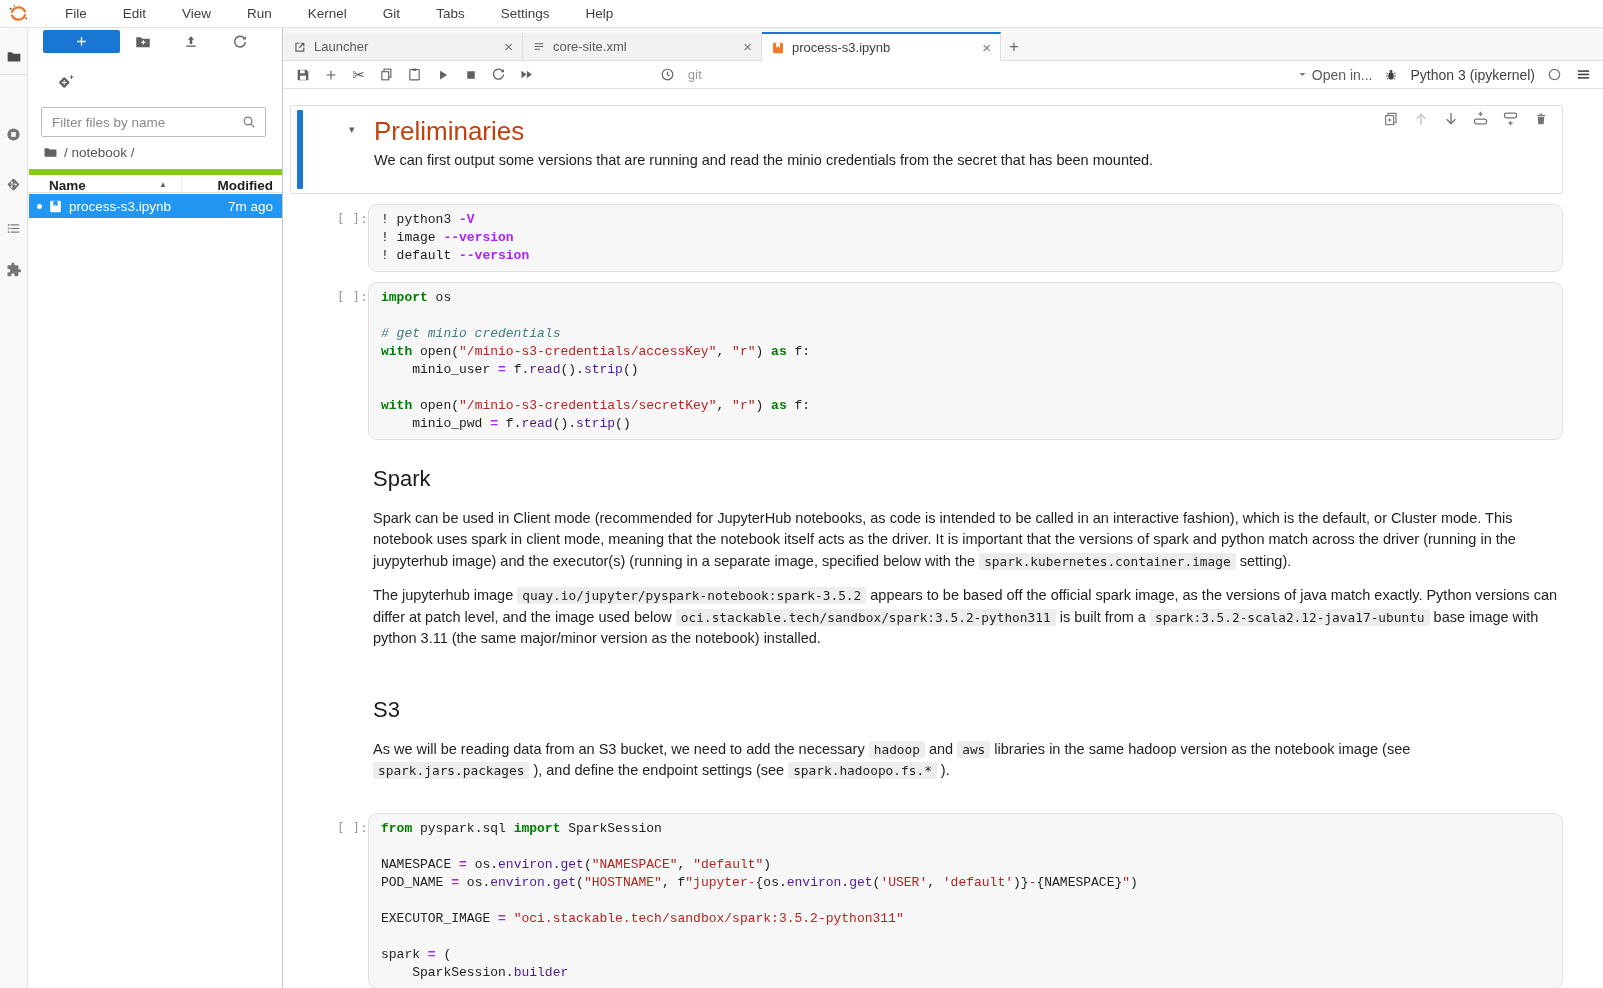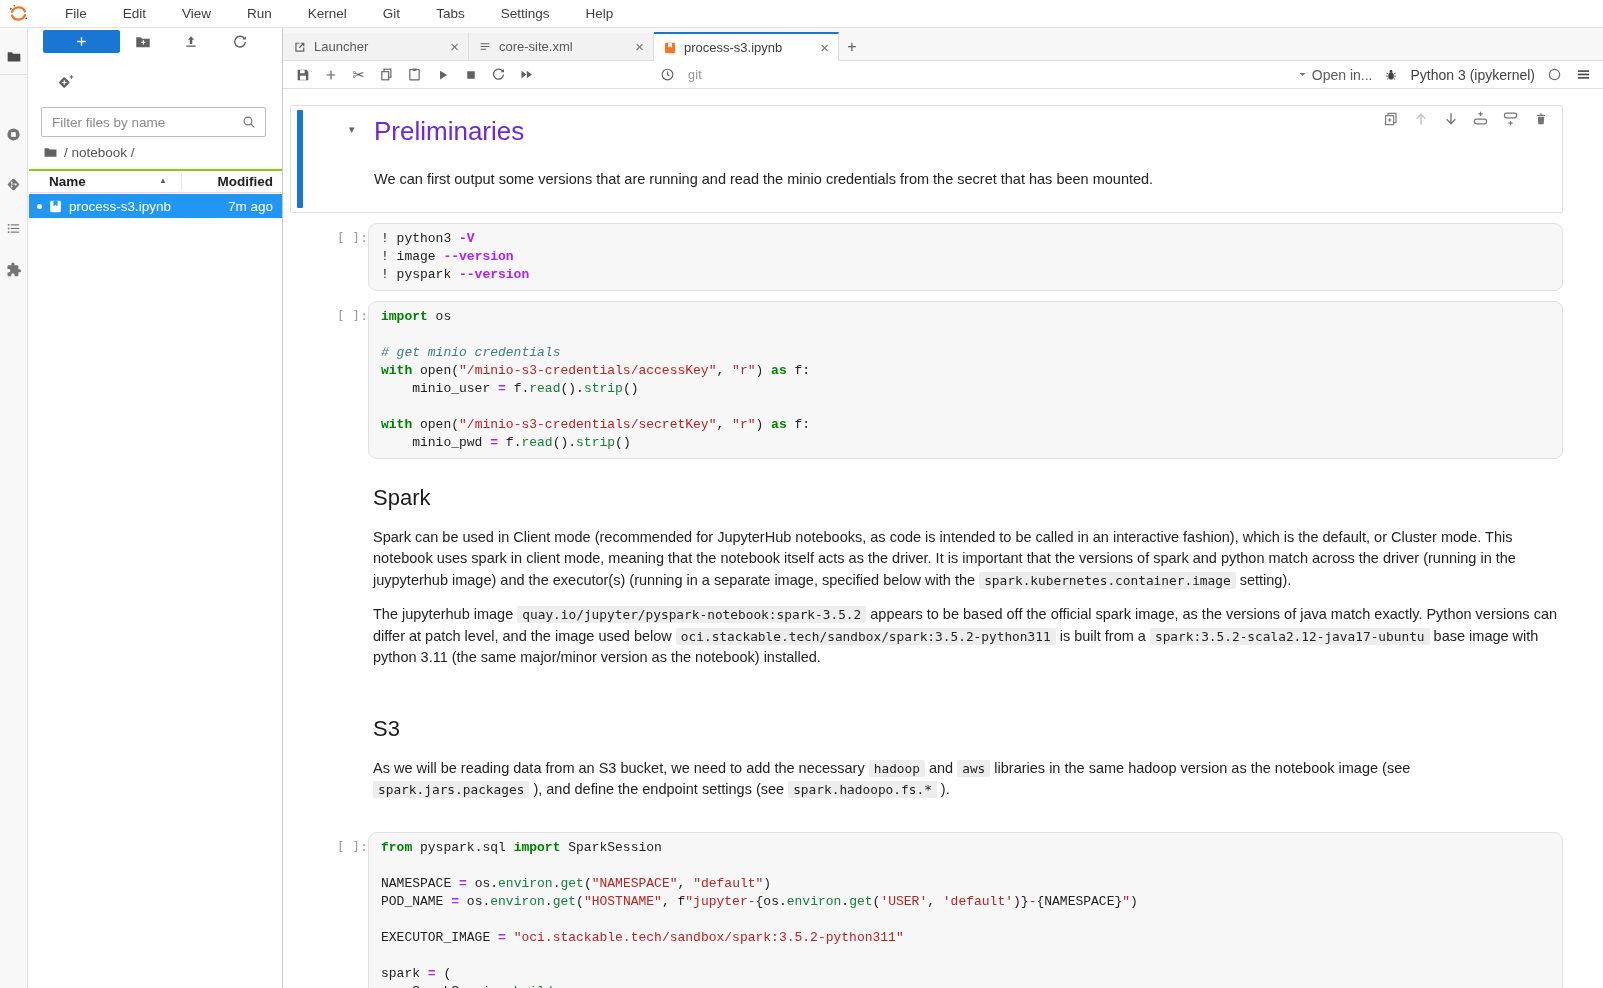--- a/index.html
+++ b/index.html
@@ -31,35 +31,35 @@
   .fb-action { position:absolute; top:14px; width:20px; height:18px; display:flex; align-items:center; justify-content:center; cursor:pointer; }
   .fb-clone { position:absolute; left:26px; top:54px; width:22px; height:20px; cursor:pointer; }
   .fb-filter { position:absolute; left:12px; top:88px; width:225px; height:30px; border:1px solid #bdbdbd;
     border-radius:2px; background:#fff; display:flex; align-items:center; padding:0 8px; }
   .fb-filter input { border:none; outline:none; flex:1; font-family:"Liberation Sans",sans-serif;
     font-size:13.5px; color:#424242; background:transparent; min-width:0; }
   .fb-filter input::placeholder { color:#8a8a8a; }
   .fb-crumbs { position:absolute; left:14px; top:123px; height:20px; display:flex; align-items:center; gap:6px;
     font-size:13.5px; color:#555; }
   .fb-head { position:absolute; left:0; right:0; top:150px; height:24px; border-bottom:1px solid #e0e0e0;
-    border-top:2px solid #84cc16; font-size:13.5px; color:#212121; }
+    border-top:6px solid #84cc16; font-size:13.5px; color:#212121; }
   .fb-head .h-name { position:absolute; left:20px; top:3px; font-weight:bold; }
   .fb-head .h-sort { position:absolute; left:130px; top:5px; font-size:8px; color:#616161; }
   .fb-head .h-div { position:absolute; left:152px; top:2px; bottom:2px; border-left:1px solid #e8e8e8; }
   .fb-head .h-mod { position:absolute; right:9px; top:3px; font-weight:bold; }
   .fb-row { position:absolute; left:0; right:0; top:175px; height:24px; background:#2196f3; color:#fff;
     font-size:13.5px; display:flex; align-items:center; cursor:pointer; }
   .fb-row .dot { width:5px; height:5px; border-radius:50%; background:#fff; margin:0 6px 0 8px; }
   .fb-row .fname { flex:1; margin-left:6px; white-space:nowrap; overflow:hidden; }
   .fb-row .fmod { margin-right:9px; }
 
   
   .main { position:absolute; top:28px; left:283px; width:1320px; bottom:0; display:flex; flex-direction:column; }
   .tabbar { height:33px; background:#f7f7f7; border-bottom:1px solid #dedede; display:flex; align-items:flex-end; padding-left:1px; }
-  .tab { width:185px; height:27px; display:flex; align-items:center; gap:7px; padding:0 9px;
+  .tab { width:239px; height:27px; display:flex; align-items:center; gap:7px; padding:0 9px;
     font-size:13px; color:#5a5a5a; background:#f2f2f2; border-right:1px solid #dedede; cursor:pointer; position:relative; }
   .tab .tab-label { flex:1; white-space:nowrap; overflow:hidden; }
   .tab .tab-close { color:#757575; font-size:15px; line-height:1; cursor:pointer; }
   .tab.active { background:#fff; border-top:2px solid #1976d2; color:#3c3c3c; height:29px; margin-bottom:-1px; z-index:2; }
   .newtab-btn { width:26px; height:27px; display:flex; align-items:center; justify-content:center;
     color:#616161; font-size:16px; cursor:pointer; }
 
   .nbtoolbar { height:28px; background:#fff; border-bottom:1px solid #e0e0e0; display:flex; align-items:center;
     padding:0 10px 0 6px; gap:1px; }
   .tbtn { width:27px; height:24px; display:flex; align-items:center; justify-content:center; color:#616161; cursor:pointer; }
@@ -75,33 +75,33 @@
   .cell { position:relative; display:flex; margin:0 40px 10px 7px; padding-left:42px; }
   .cell.active { border:1px solid #e0e0e0; border-radius:2px; }
   .collapser { position:absolute; left:6px; top:4px; bottom:4px; width:6px; background:#1976d2; border-radius:1px; }
   .prompt { width:36px; flex:none; font-family:"DejaVu Sans Mono",monospace; font-size:13px; color:#9b9b9b;
     text-align:right; padding-top:7px; white-space:pre; }
   .cell-body { flex:1; min-width:0; }
   .code-box { background:#f7f7f7; border:1px solid #e0e0e0; border-radius:9px; padding:6px 12px;
     font-family:Liberation Mono, monospace; font-size:13px; line-height:18px; white-space:pre; overflow:hidden; }
   .code-line { min-height:18px; }
   .md-box { padding:4px 0 8px 5px; }
-  .md-box h1 { font-size:26px; line-height:30px; font-weight:500; margin:6px 0 23px; color:#6d28d9; }
+  .md-box h1 { font-size:26px; line-height:30px; font-weight:500; margin:6px 0 4px; color:#c2410c; }
   .md-box h2 { font-size:22px; line-height:26px; font-weight:500; margin:12px 0 16px; color:#1a1a1a; }
   .md-box p { font-size:14.5px; line-height:21.5px; margin:0 0 13px; color:#222; }
   .md-box code.chip { font-family:"DejaVu Sans Mono",monospace; font-size:12.8px; background:#ededed;
     padding:1px 5px; border-radius:2px; color:#1f1f1f; }
   .md-collapse-arrow { position:absolute; left:58px; top:17px; font-size:11px; color:#616161; cursor:pointer; }
 
   .tok-p   { color:#212121; }
   .tok-kw  { color:#008000; font-weight:bold; }
   .tok-str { color:#ba2121; }
   .tok-com { color:#408080; font-style:italic; }
   .tok-op  { color:#aa22ff; font-weight:bold; }
-  .tok-prop{ color:#15803d; }
+  .tok-prop{ color:#4c1d95; }
 
   
   .cell-toolbar { position:absolute; top:82px; right:54px; display:flex; gap:13px; align-items:center; z-index:4; }
   .ct-btn { width:17px; height:17px; display:flex; align-items:center; justify-content:center; cursor:pointer; }
 </style>
 </head>
 <body>
 
 <div class="menubar">
   <span class="logo">
@@ -398,21 +398,21 @@
           <div class="collapser"></div>
           <div class="prompt"></div>
           <span class="md-collapse-arrow">▾</span>
           <div class="cell-body md-box">
             <h1>Preliminaries</h1>
             <p>We can first output some versions that are running and read the minio credentials from the secret that has been mounted.</p>
           </div>
         </div>
         <div class="cell">
           <div class="prompt">[ ]:</div>
-          <div class="cell-body code-box"><div class="code-line"><span class="tok-p">! python3 </span><span class="tok-op">-V</span></div><div class="code-line"><span class="tok-p">! image </span><span class="tok-op">--version</span></div><div class="code-line"><span class="tok-p">! pyspark </span><span class="tok-op">--version</span></div></div>
+          <div class="cell-body code-box"><div class="code-line"><span class="tok-p">! python3 </span><span class="tok-op">-V</span></div><div class="code-line"><span class="tok-p">! image </span><span class="tok-op">--version</span></div><div class="code-line"><span class="tok-p">! default </span><span class="tok-op">--version</span></div></div>
         </div>
         <div class="cell">
           <div class="prompt">[ ]:</div>
           <div class="cell-body code-box"><div class="code-line"><span class="tok-kw">import</span><span class="tok-p"> os</span></div><div class="code-line">&nbsp;</div><div class="code-line"><span class="tok-com"># get minio credentials</span></div><div class="code-line"><span class="tok-kw">with</span><span class="tok-p"> open(</span><span class="tok-str">"/minio-s3-credentials/accessKey"</span><span class="tok-p">, </span><span class="tok-str">"r"</span><span class="tok-p">) </span><span class="tok-kw">as</span><span class="tok-p"> f:</span></div><div class="code-line"><span class="tok-p">    minio_user </span><span class="tok-op">=</span><span class="tok-p"> f.</span><span class="tok-prop">read</span><span class="tok-p">().</span><span class="tok-prop">strip</span><span class="tok-p">()</span></div><div class="code-line">&nbsp;</div><div class="code-line"><span class="tok-kw">with</span><span class="tok-p"> open(</span><span class="tok-str">"/minio-s3-credentials/secretKey"</span><span class="tok-p">, </span><span class="tok-str">"r"</span><span class="tok-p">) </span><span class="tok-kw">as</span><span class="tok-p"> f:</span></div><div class="code-line"><span class="tok-p">    minio_pwd </span><span class="tok-op">=</span><span class="tok-p"> f.</span><span class="tok-prop">read</span><span class="tok-p">().</span><span class="tok-prop">strip</span><span class="tok-p">()</span></div></div>
         </div>
         <div class="cell">
           <div class="prompt"></div>
           <div class="cell-body md-box">
             <h2>Spark</h2>
             <p>Spark can be used in Client mode (recommended for JupyterHub notebooks, as code is intended to be called in an interactive fashion), which is the default, or Cluster mode. This notebook uses spark in client mode, meaning that the notebook itself acts as the driver. It is important that the versions of spark and python match across the driver (running in the juypyterhub image) and the executor(s) (running in a separate image, specified below with the <code class="chip">spark.kubernetes.container.image</code> setting).</p>

